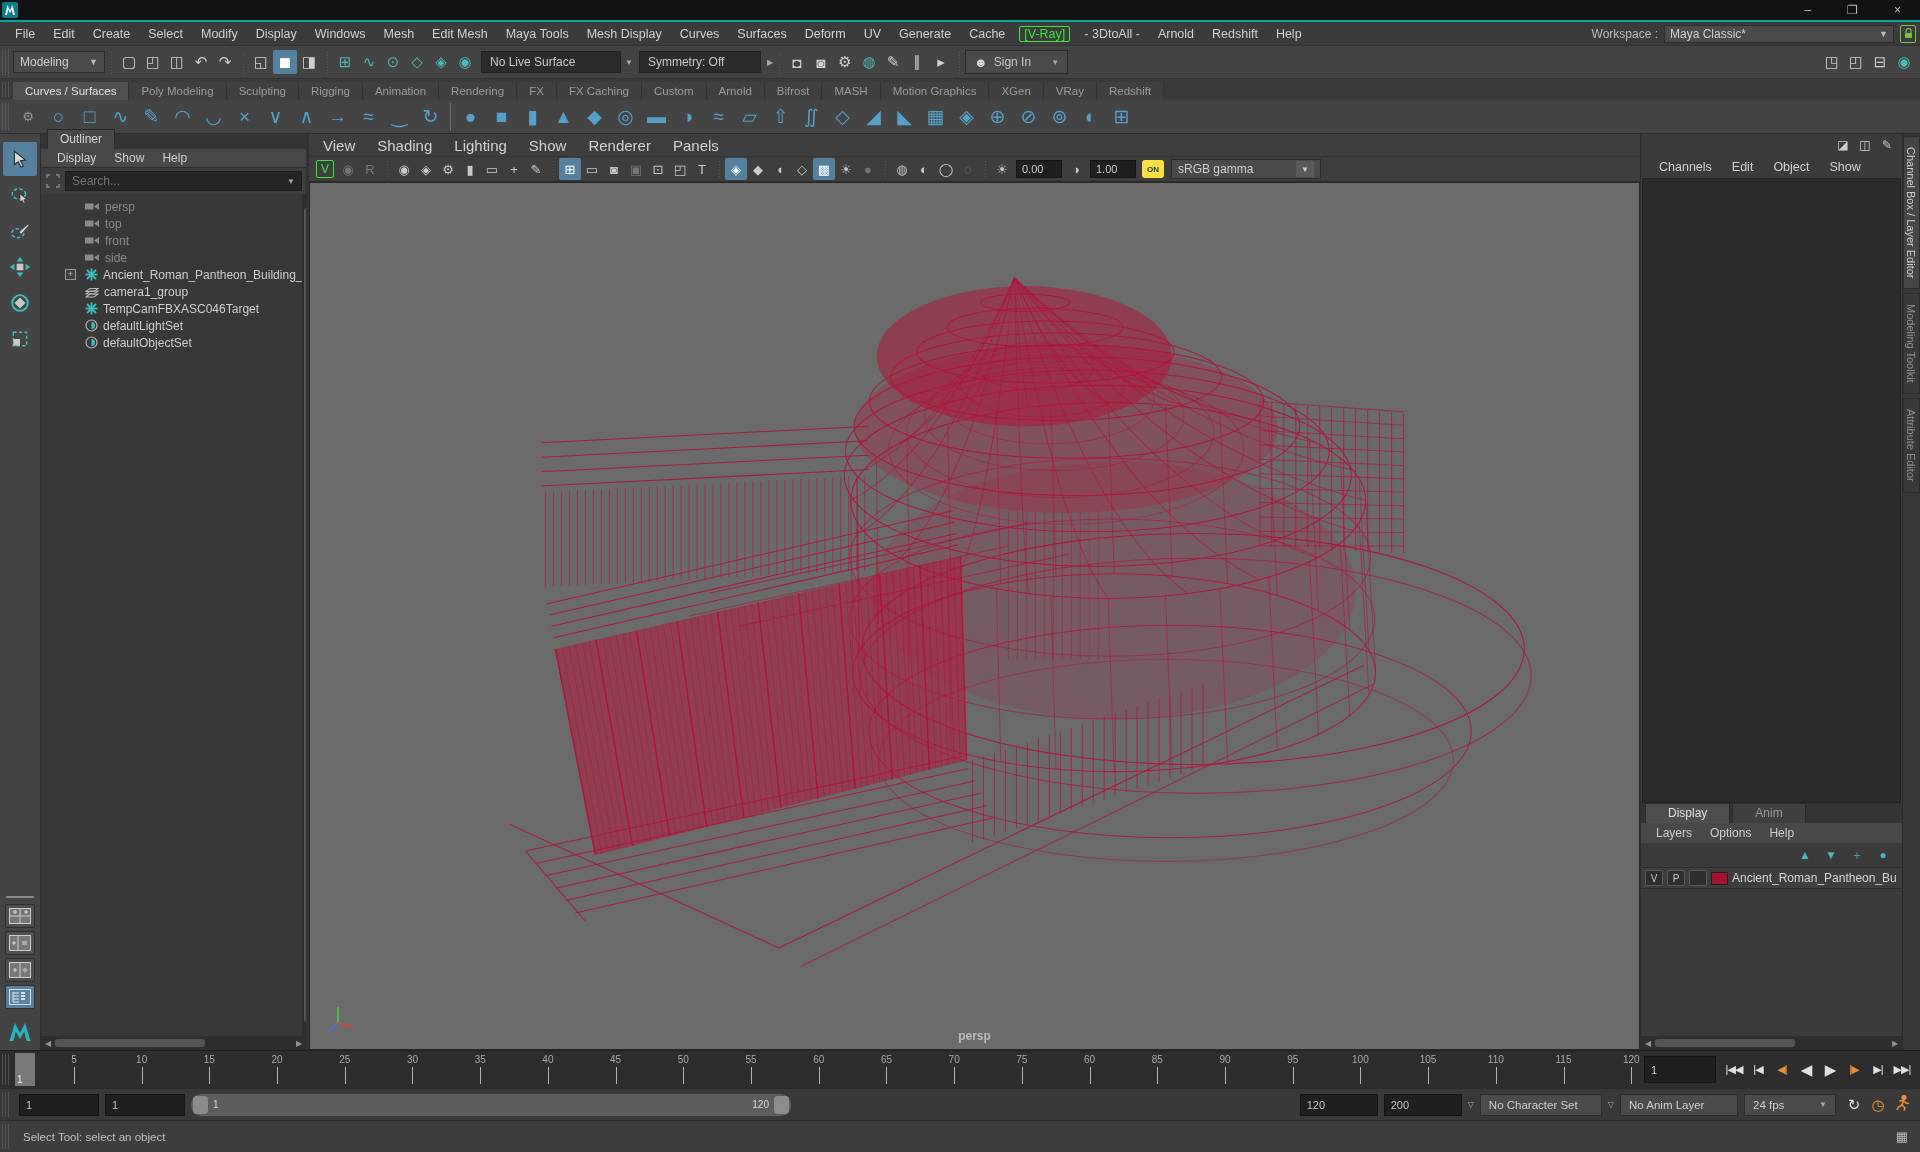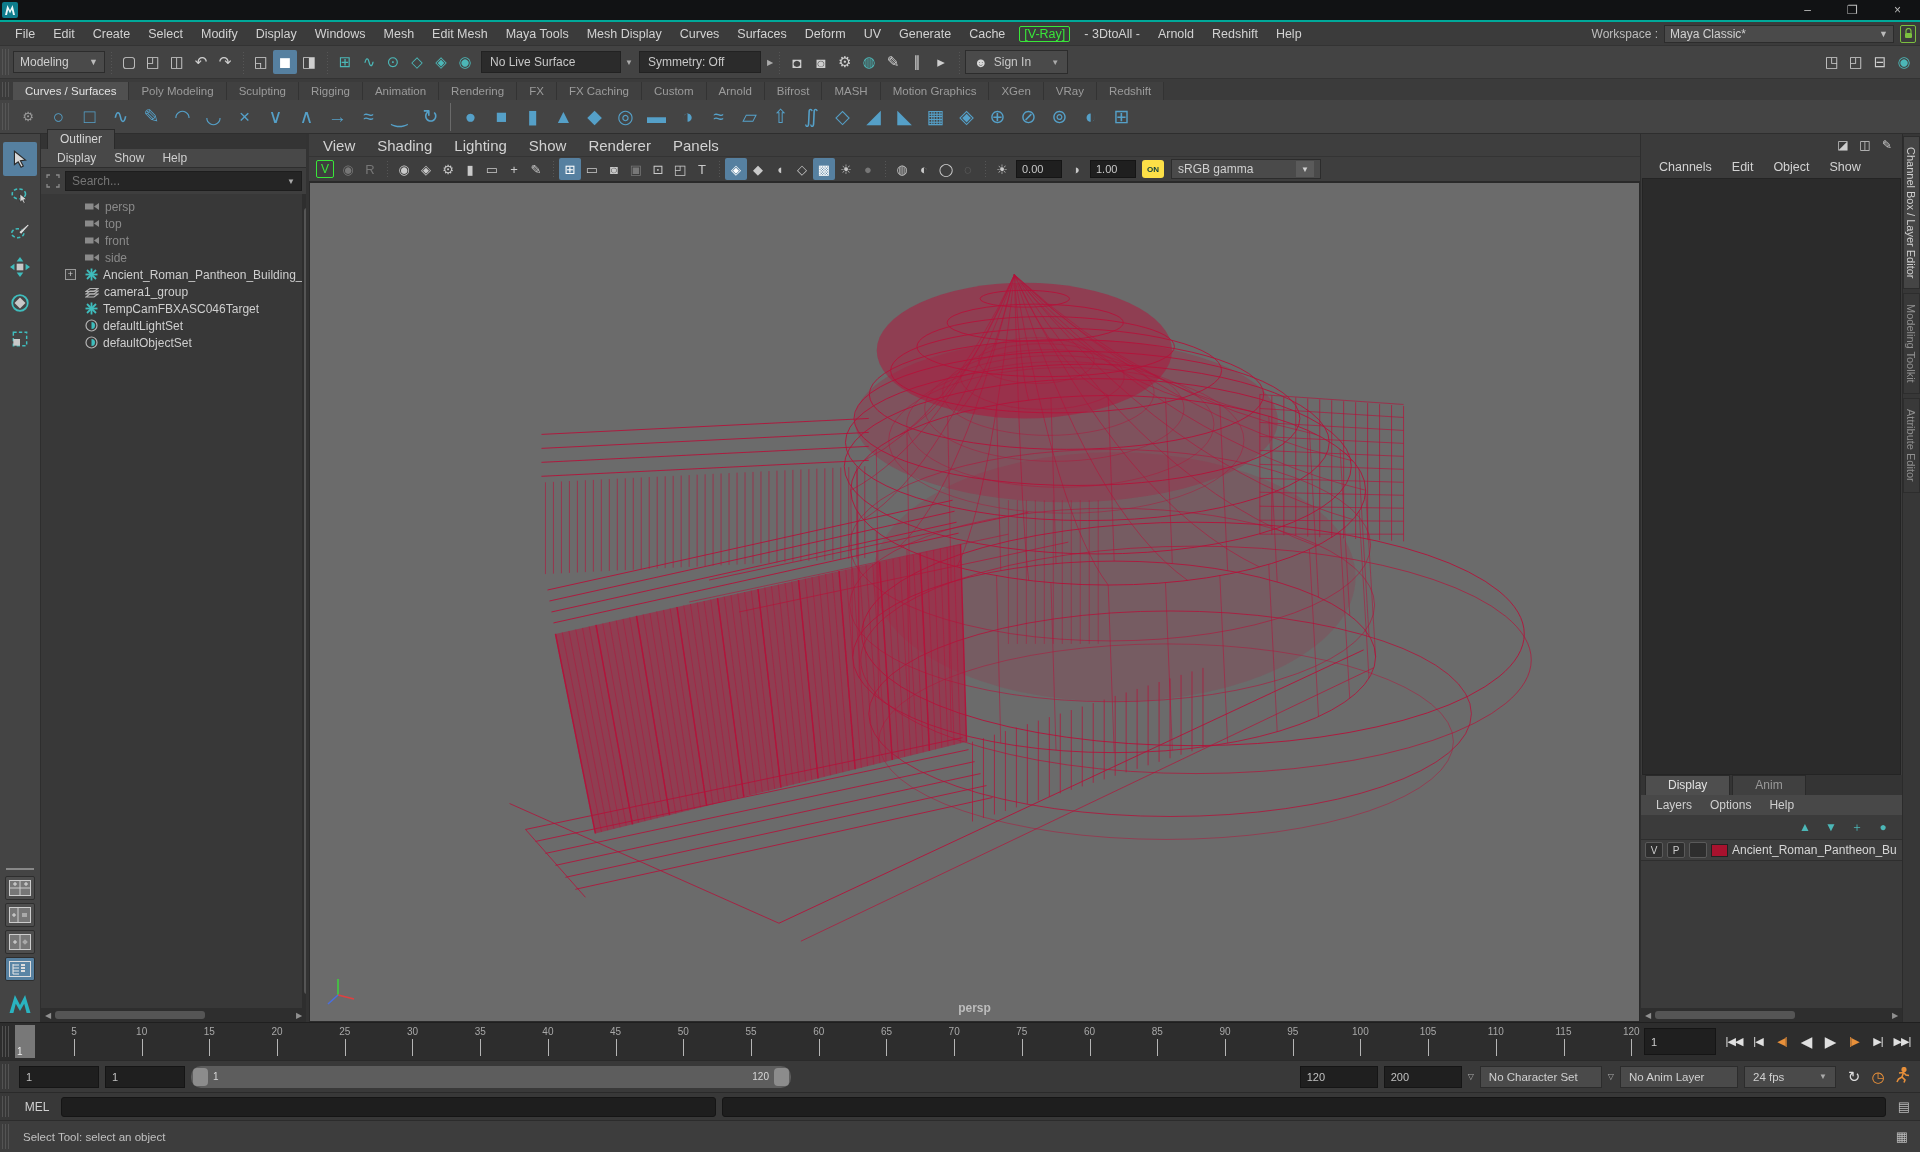--- a/index.html
+++ b/index.html
@@ -1034,27 +1034,20 @@
             <g stroke="#e8903a" stroke-width="1.6" fill="none">
               <circle cx="9" cy="2.5" r="1.8" fill="#e8903a"></circle>
               <path d="M4 6 L8.5 5.5 L11 8 L14 8.5"></path>
               <path d="M8.5 5.5 L7 10 L10 13 L9 15.5"></path>
               <path d="M7 10 L3.5 12 L2 15"></path>
             </g>
           </svg></div>
       </div>
   </div>
 
-  <div class="melrow">
-    <div class="grip"></div>
-    <div class="mel-label">MEL</div>
-    <input class="mel-input" type="text" style="">
-    <div class="mel-output"></div>
-    <div class="ricon" style="font-size:13px;color:#bbb">▤</div>
-  </div>
 
   <div class="helprow">
     <div class="grip"></div>
     <span class="help-text">Select Tool: select an object</span>
     <div class="help-spacer"></div>
     <div class="ricon" style="font-size:13px;color:#bbb">▦</div>
   </div>
 </div>
 
 </body></html>

